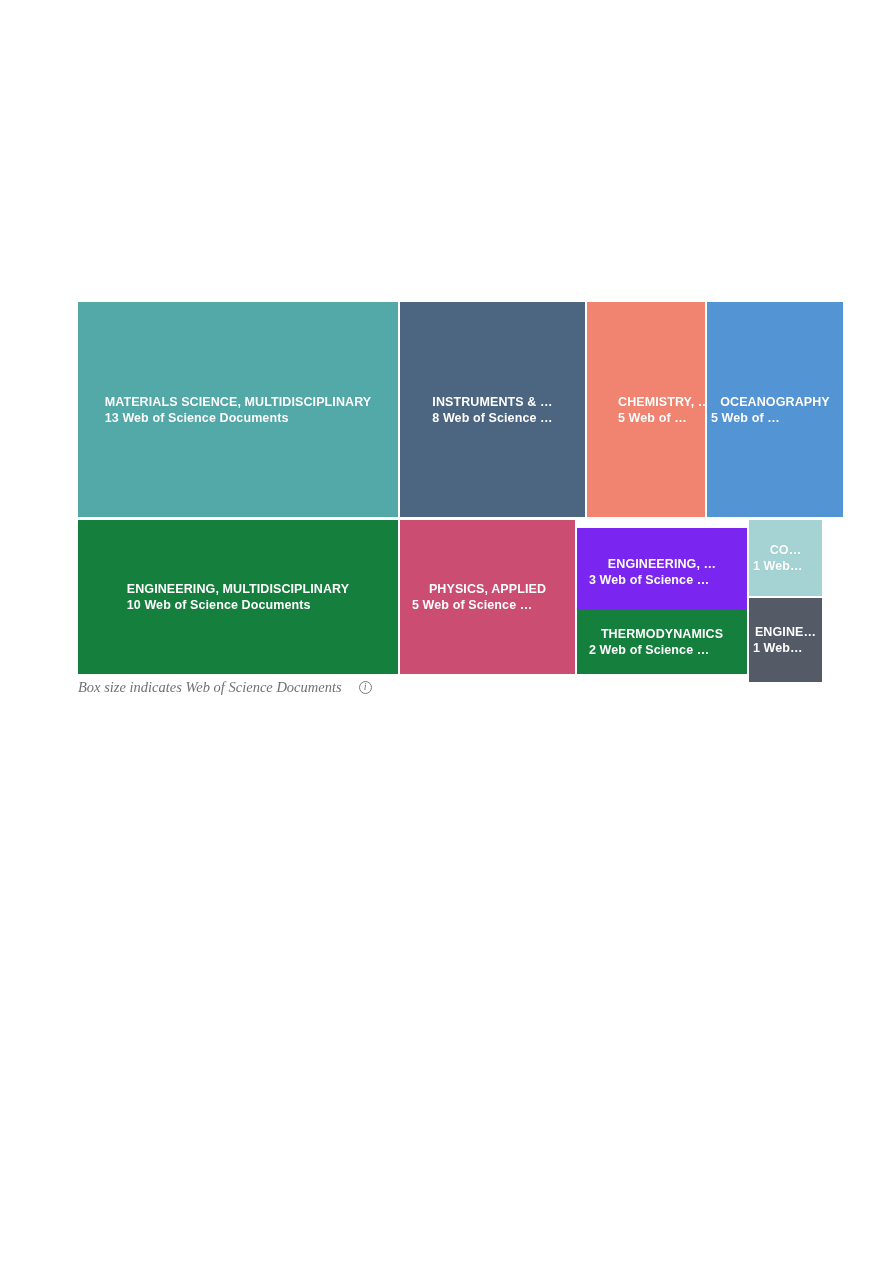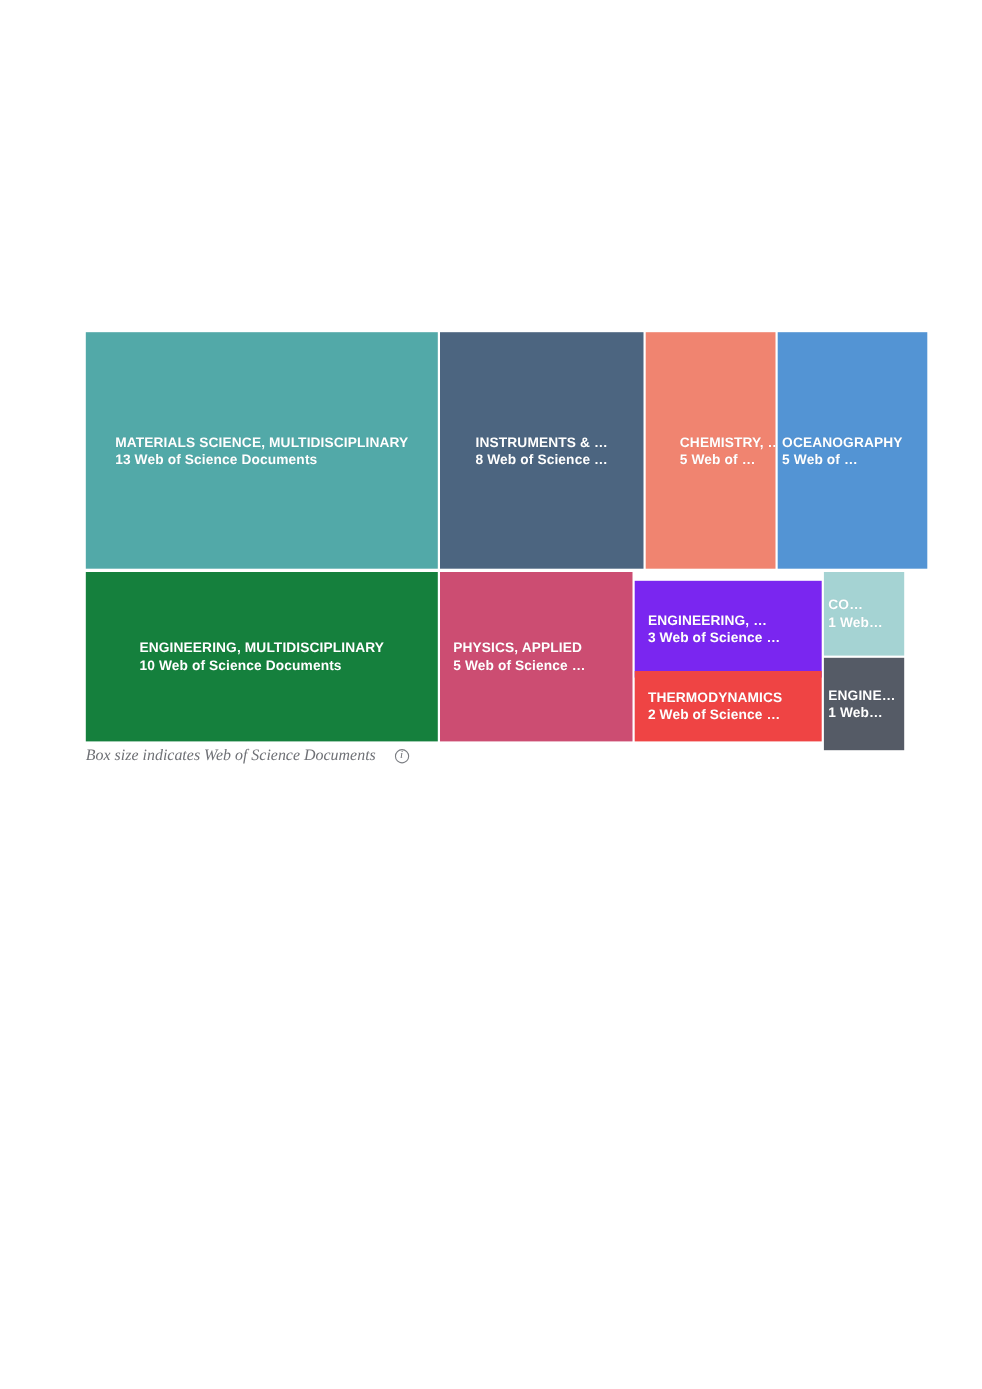--- a/index.html
+++ b/index.html
@@ -45,20 +45,21 @@
   .tile .tile-value {
     white-space: nowrap;
     font-weight: bold;
     letter-spacing: 0.1px;
     line-height: 1.28;
     text-shadow: 0 0 1px rgba(0,0,0,0.10);
   }
 
   .tile .tile-label {
     font-size: 12.5px;
+    text-align: center;
   }
   .tile .tile-value {
     font-size: 12.5px;
     font-weight: bold;
   }
 
   
   .tile.center-block {
     align-items: center;
   }
@@ -157,21 +158,21 @@
       </div>
     </div>
 
     <div class="tile" style="left:499px; top:226px; width:170px; height:88px; background:#7a26f0;">
       <div class="tile-text">
         <div class="tile-label">ENGINEERING, …</div>
         <div class="tile-value">3 Web of Science …</div>
       </div>
     </div>
 
-    <div class="tile" style="left:499px; top:308px; width:170px; height:64px; background:#ef4444;">
+    <div class="tile" style="left:499px; top:308px; width:170px; height:64px; background:#15803d;">
       <div class="tile-text">
         <div class="tile-label">THERMODYNAMICS</div>
         <div class="tile-value">2 Web of Science …</div>
       </div>
     </div>
 
     <div class="tile ultratight" style="left:671px; top:218px; width:73px; height:76px; background:#a5d3d3;">
       <div class="tile-text">
         <div class="tile-label">CO…</div>
         <div class="tile-value">1 Web…</div>

